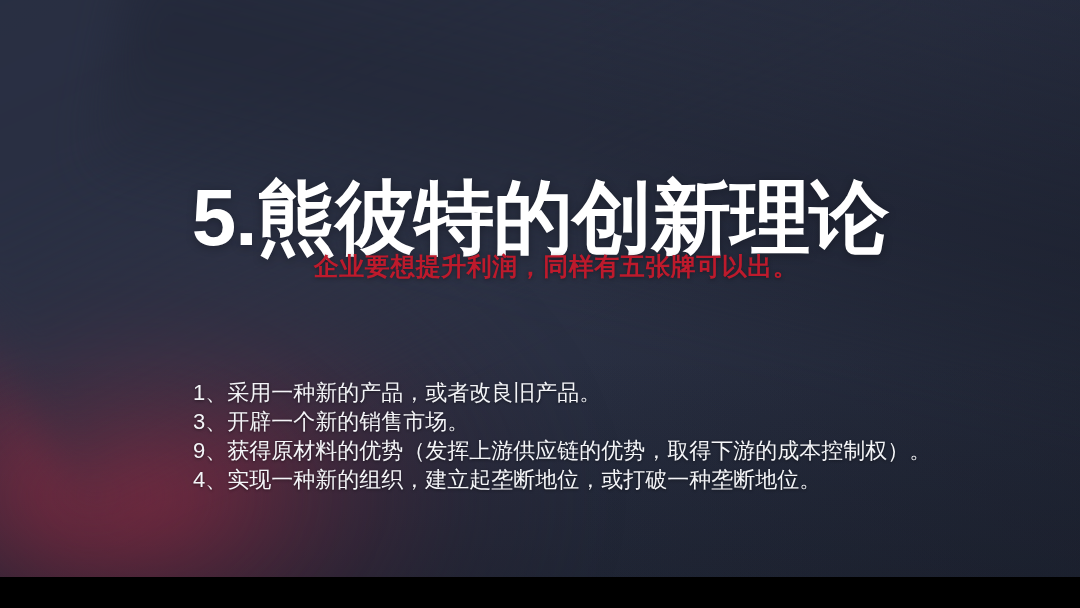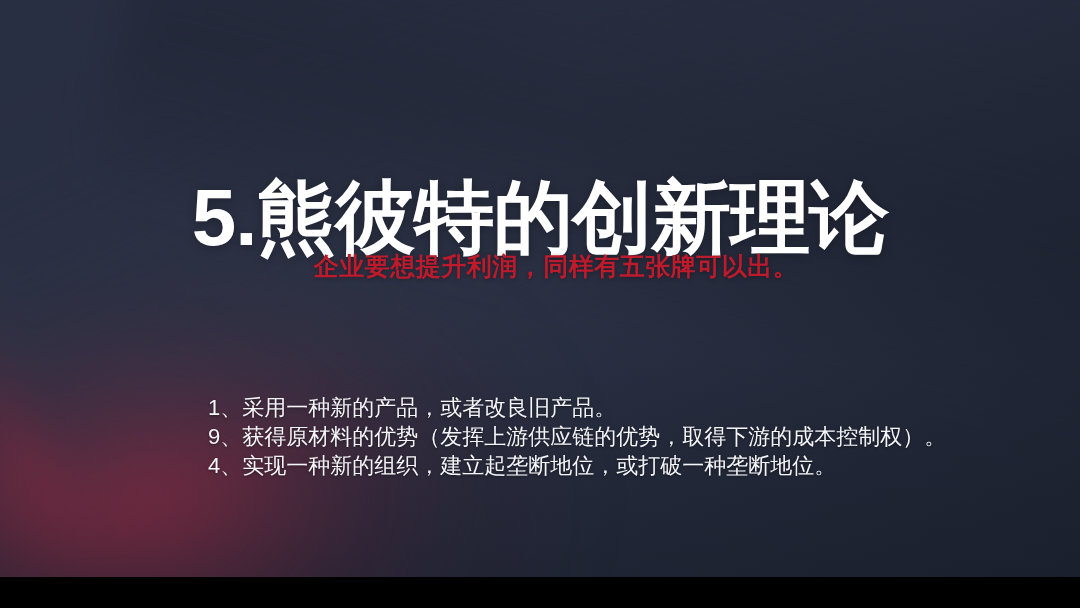--- a/index.html
+++ b/index.html
@@ -153,21 +153,21 @@
     font-weight: normal;
     line-height: 1.25;
     white-space: nowrap;
     text-shadow: 0 1px 3px rgba(0,0,0,0.42);
   }
 
   .list {
     position: absolute;
     left: 192px;
     top: 377px;
-    margin: 16px;
+    margin: 1px;
     padding: 0;
     list-style: none;
   }
 
   .list-item {
     color: #f4f5f8;
     font-size: 22px;
     line-height: 29px;
     white-space: nowrap;
     text-shadow: 0 1px 3px rgba(0,0,0,0.45);
@@ -187,18 +187,19 @@
 
   <div class="content">
 
     <h1 class="title">5.熊彼特的创新理论</h1>
 
     <div class="subtitle">企业要想提升利润，同样有五张牌可以出。</div>
 
 
     <ul class="list">
       <li class="list-item">1、采用一种新的产品，或者改良旧产品。</li>
+      <li class="list-item">3、开辟一个新的销售市场。</li>
       <li class="list-item">9、获得原材料的优势（发挥上游供应链的优势，取得下游的成本控制权）。</li>
       <li class="list-item">4、实现一种新的组织，建立起垄断地位，或打破一种垄断地位。</li>
     </ul>
 
   </div>
 </div>
 
 </body></html>

